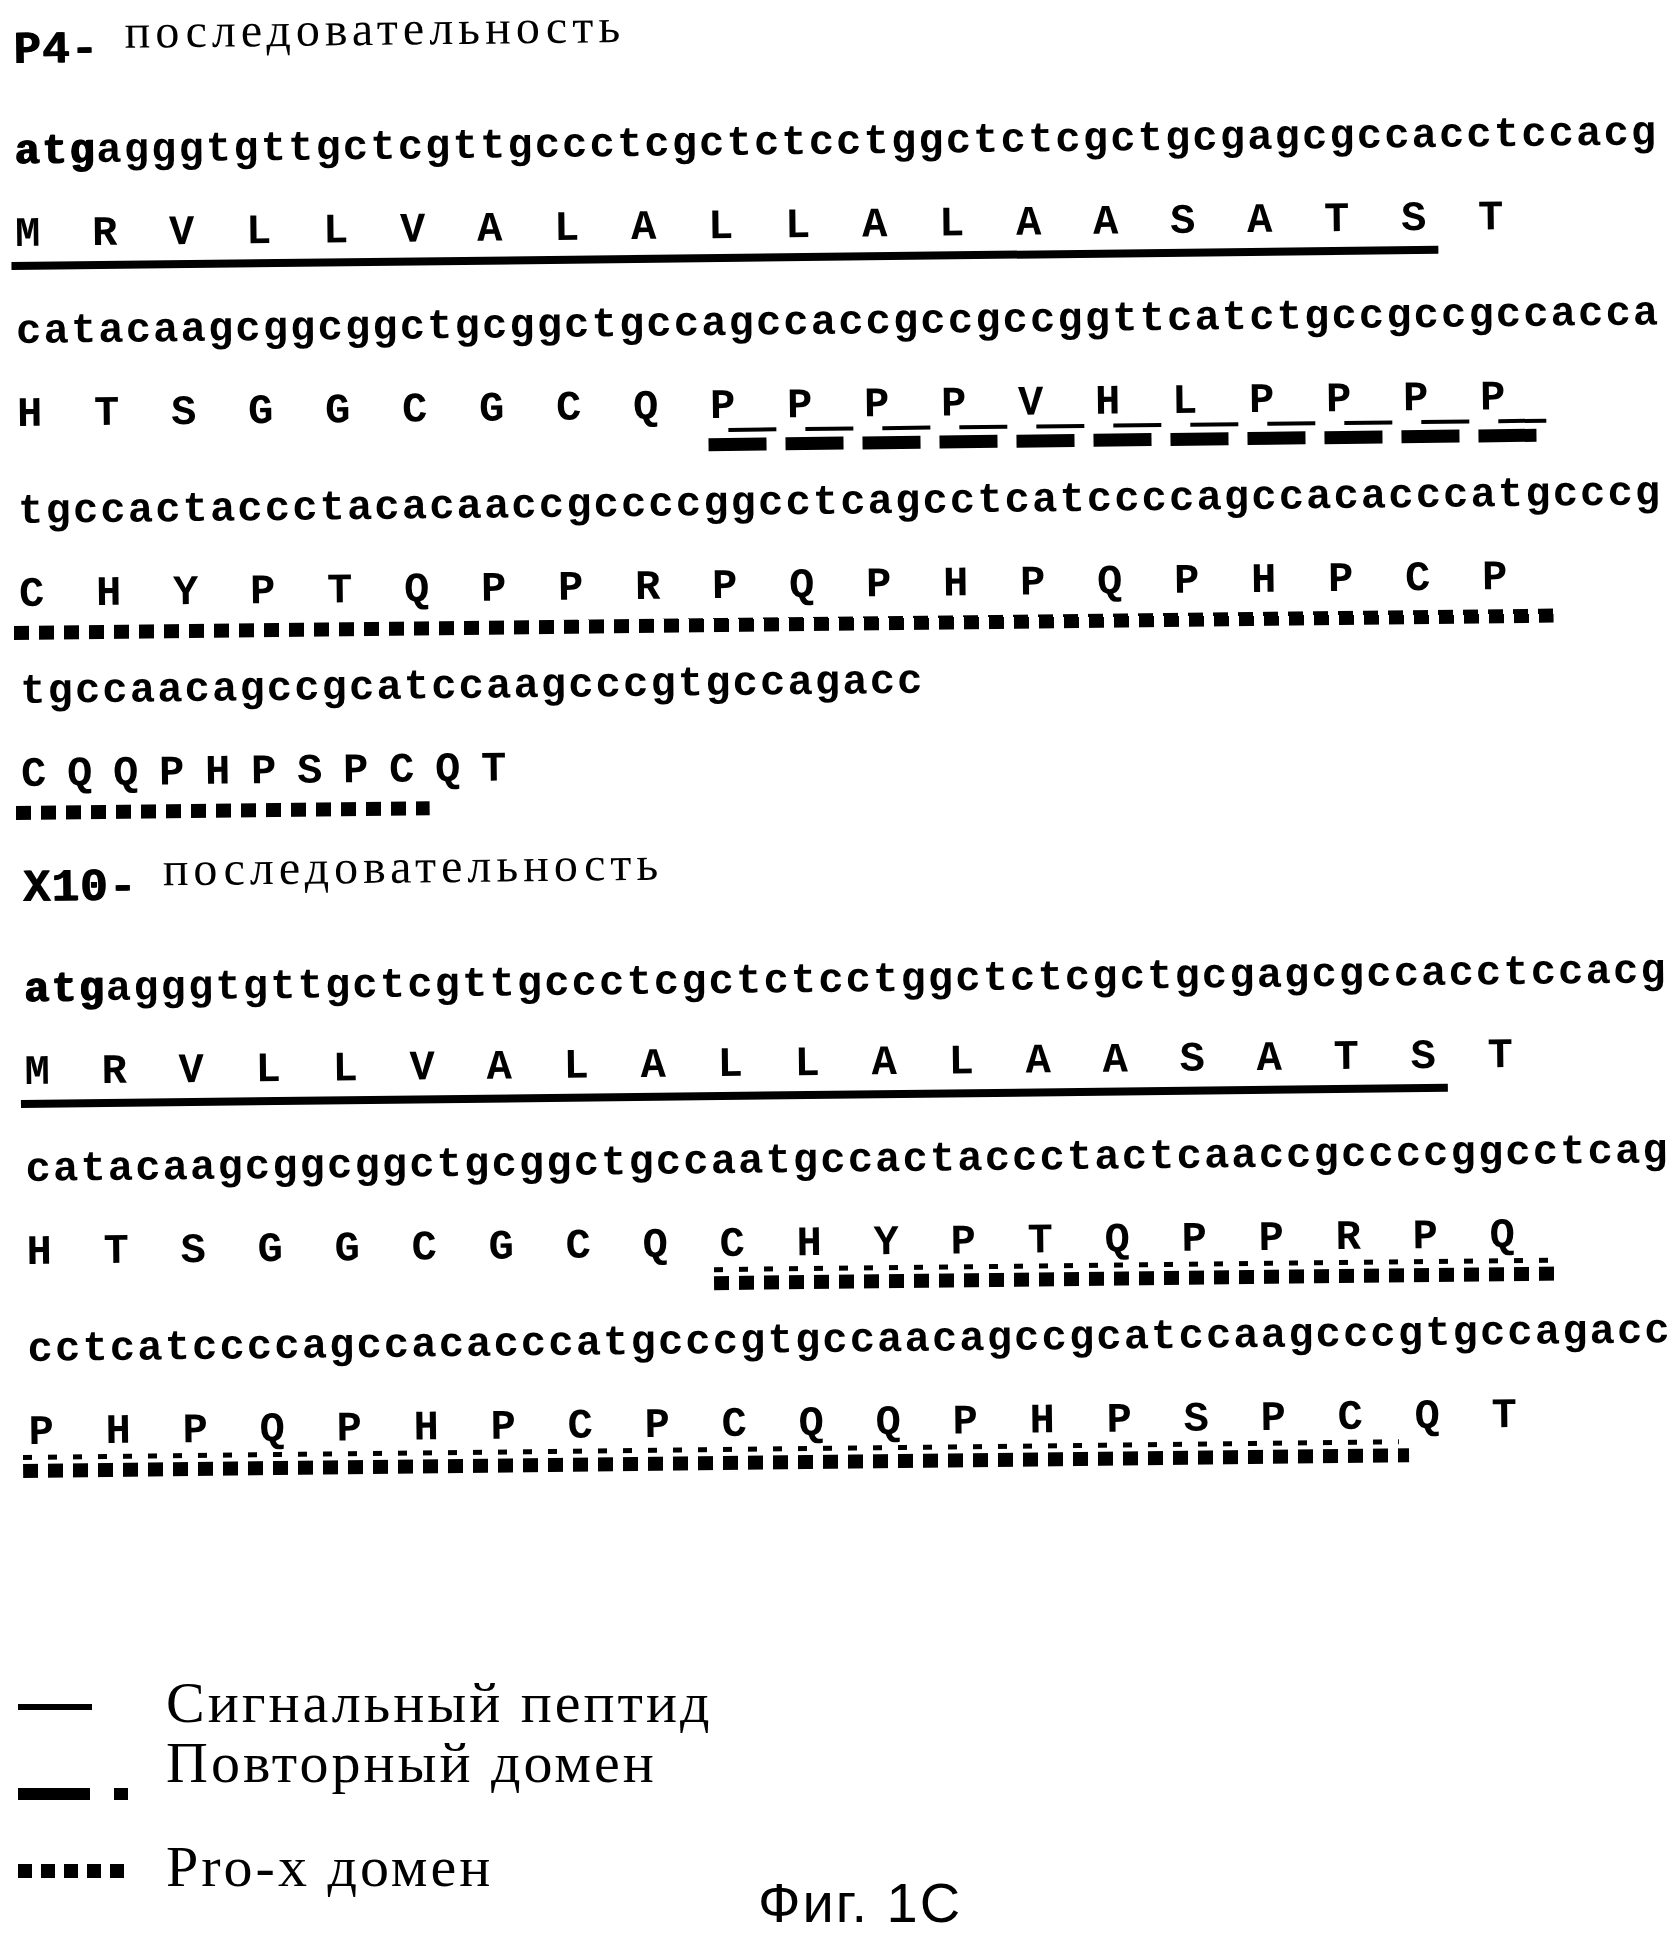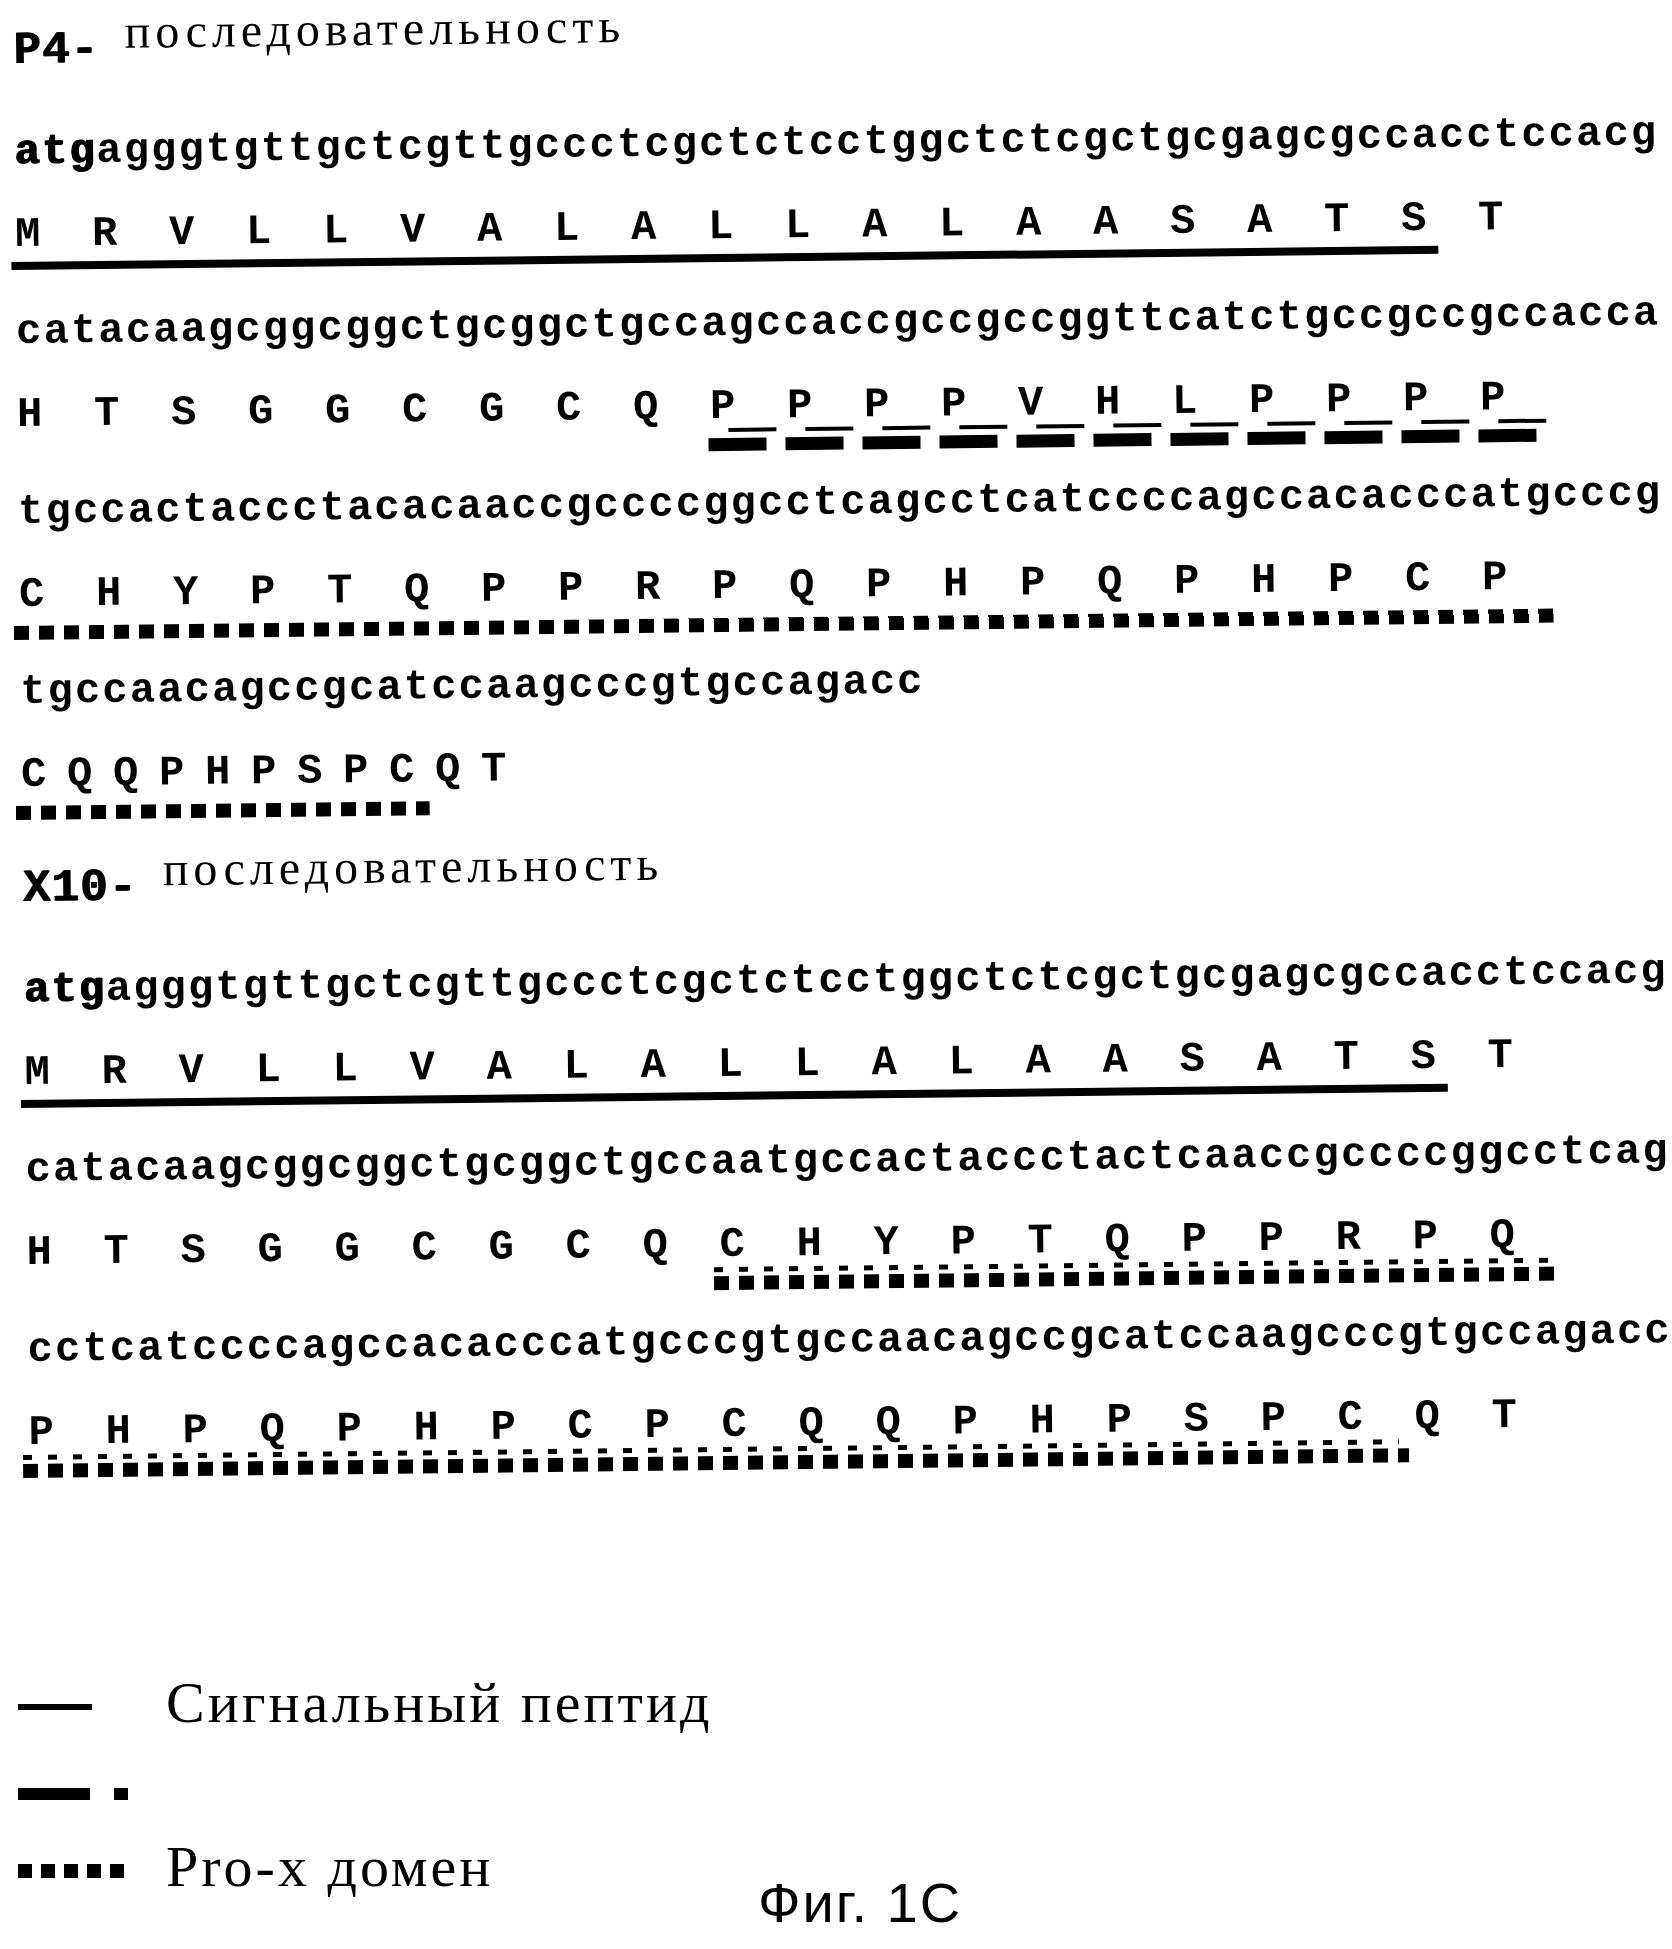--- a/index.html
+++ b/index.html
@@ -319,20 +319,21 @@
         </div>
       </section>
     </div>
 
   <div class="legend">
     <span class="sym sym-solid"></span>
     <span class="legend-label lg-label-1">Сигнальный пептид</span>
 
     <span class="sym sym-dash-long"></span>
     <span class="sym sym-dash-short"></span>
+    <span class="legend-label lg-label-2">Повторный домен</span>
 
     <span class="sym sym-dotted"></span>
     <span class="legend-label lg-label-3">Pro-x домен</span>
   </div>
 
   <div class="caption">Фиг. 1C</div>
 
 </div>
 
 </body></html>

